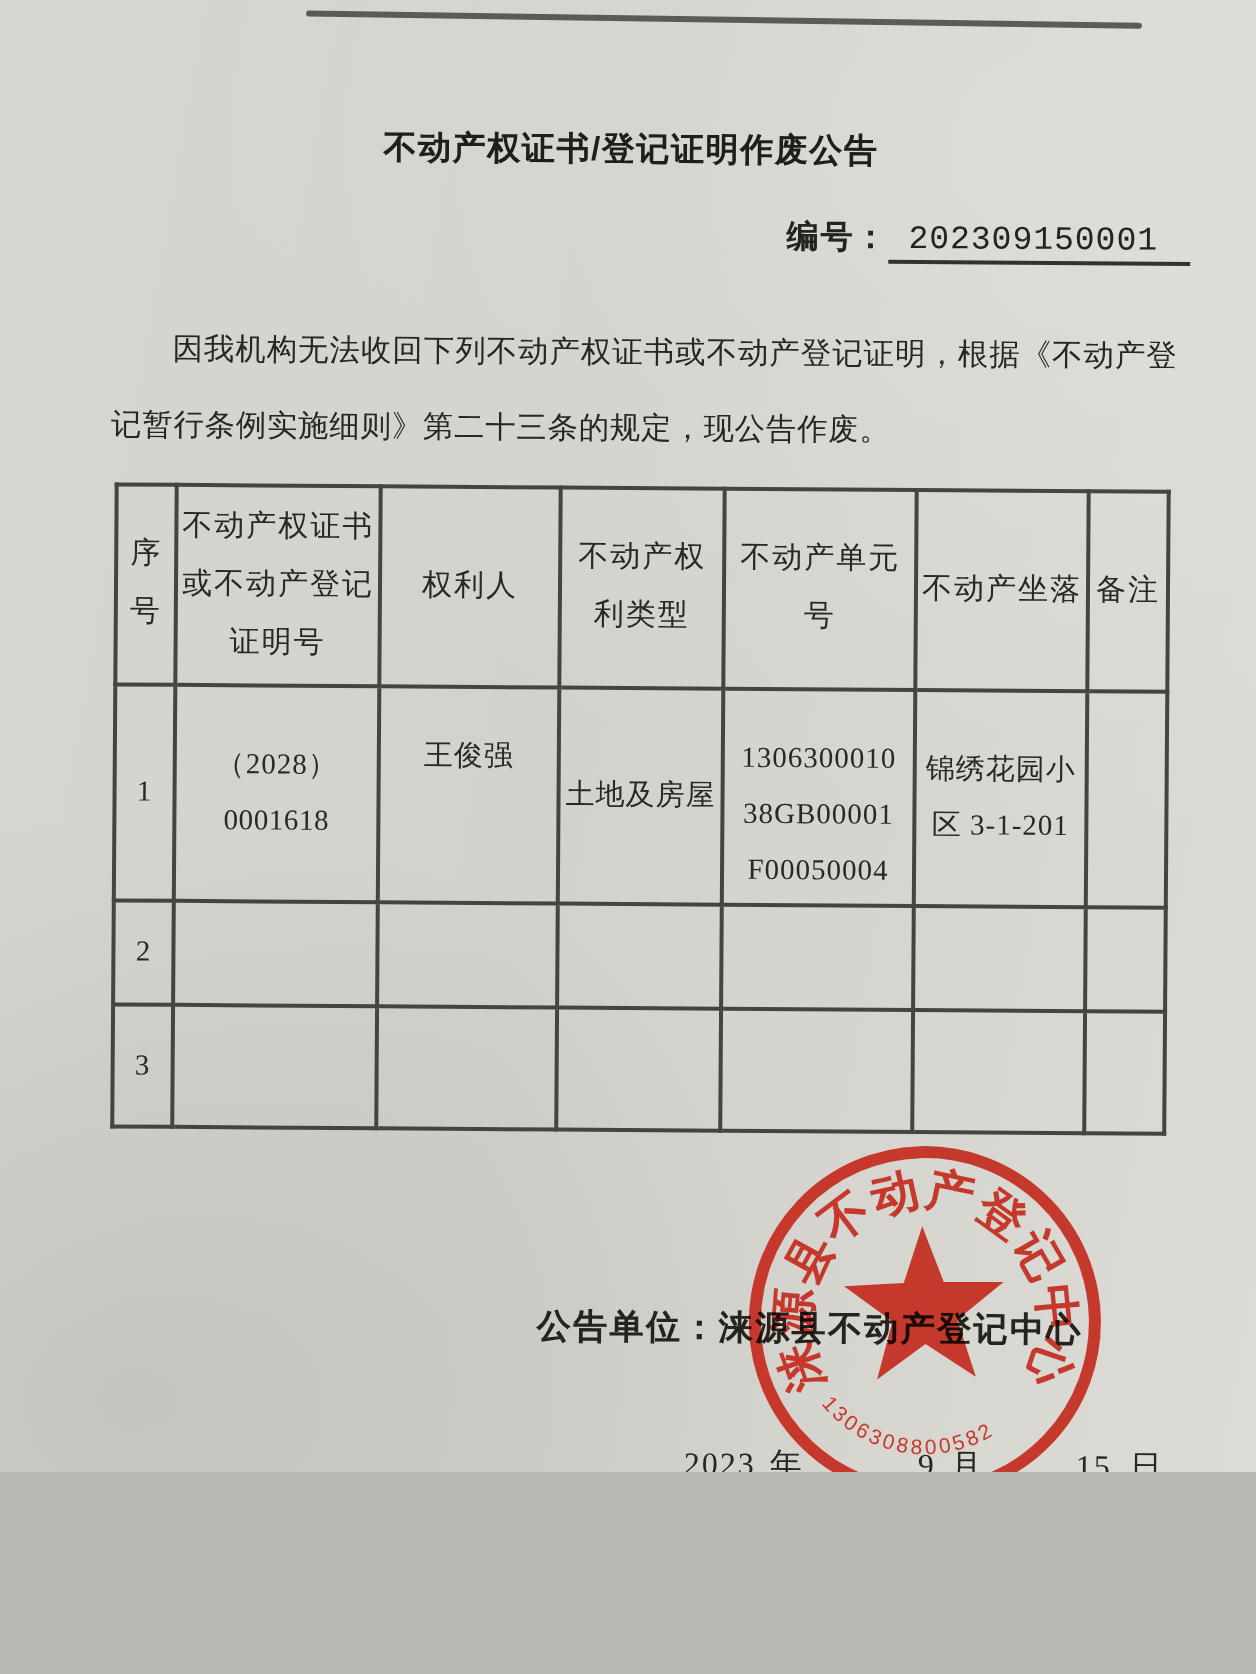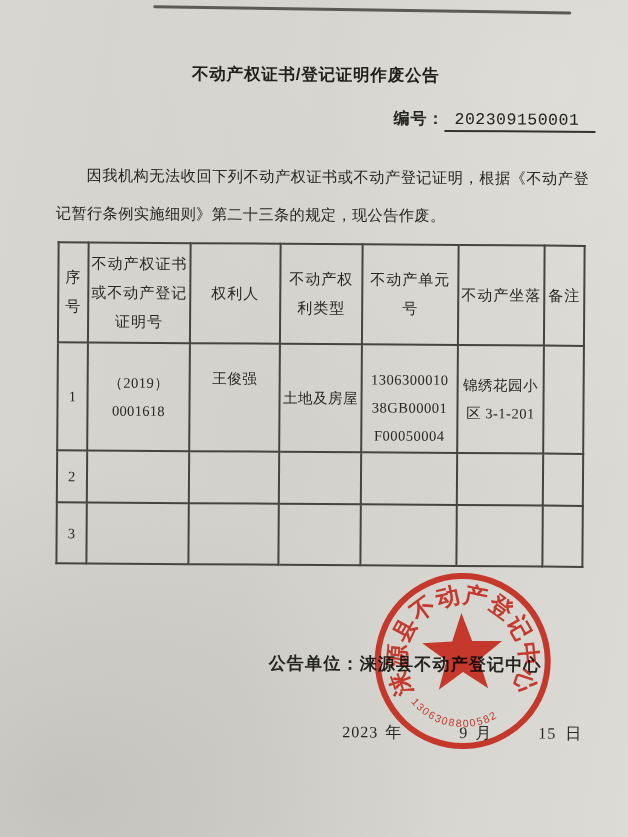--- a/index.html
+++ b/index.html
@@ -4,21 +4,21 @@
 <style>
   html, body {
     margin: 0; padding: 0;
     width: 628px; height: 837px;
     overflow: hidden;
     font-family: "Liberation Serif", serif;
     background: #b9b8b2;
   }
   .paper {
     position: relative;
-    width: 628px; height: 837px;
+    width: 628px; height: 736px;
     background:
       radial-gradient(130% 90% at 85% 10%, rgba(255,255,255,0.18), rgba(255,255,255,0) 55%),
       radial-gradient(120% 80% at 10% 95%, rgba(60,60,55,0.10), rgba(60,60,55,0) 50%),
       linear-gradient(100deg, #d7d6d0 0%, #d2d1cb 45%, #d6d5cf 72%, #dcdbd5 100%);
     color: #23231f;
     overflow: hidden;
   }
   .sheet {
     position: absolute; inset: 0;
     transform: rotate(0.4deg);
@@ -170,21 +170,21 @@
         <th>不动产权证书或不动产登记证明号</th>
         <th>权利人</th>
         <th>不动产权利类型</th>
         <th>不动产单元号</th>
         <th>不动产坐落</th>
         <th>备注</th>
       </tr>
       <tr class="r1">
         <td>1</td>
         <td>
-          <div>（2019）</div>
+          <div>（2028）</div>
           <div class="digits">0001618</div>
         </td>
         <td class="top-align">王俊强</td>
         <td>土地及房屋</td>
         <td class="top-align digits">
           <div>1306300010</div>
           <div>38GB00001</div>
           <div>F00050004</div>
         </td>
         <td>锦绣花园小区 3-1-201</td>

